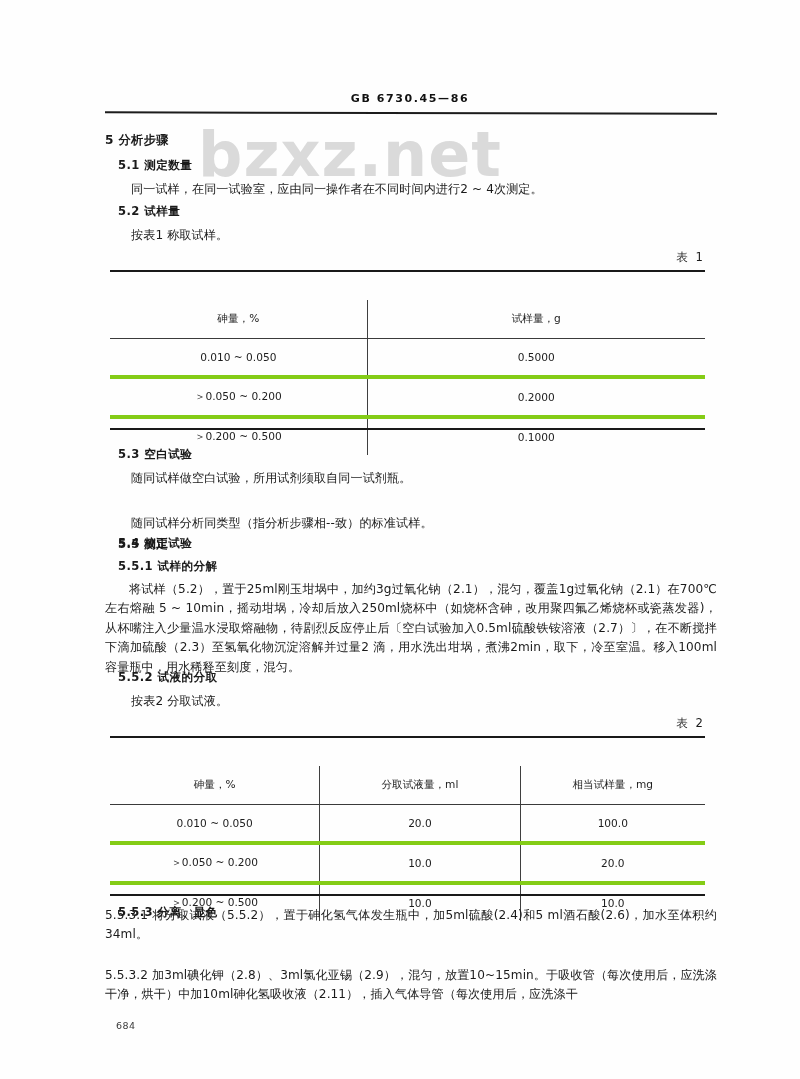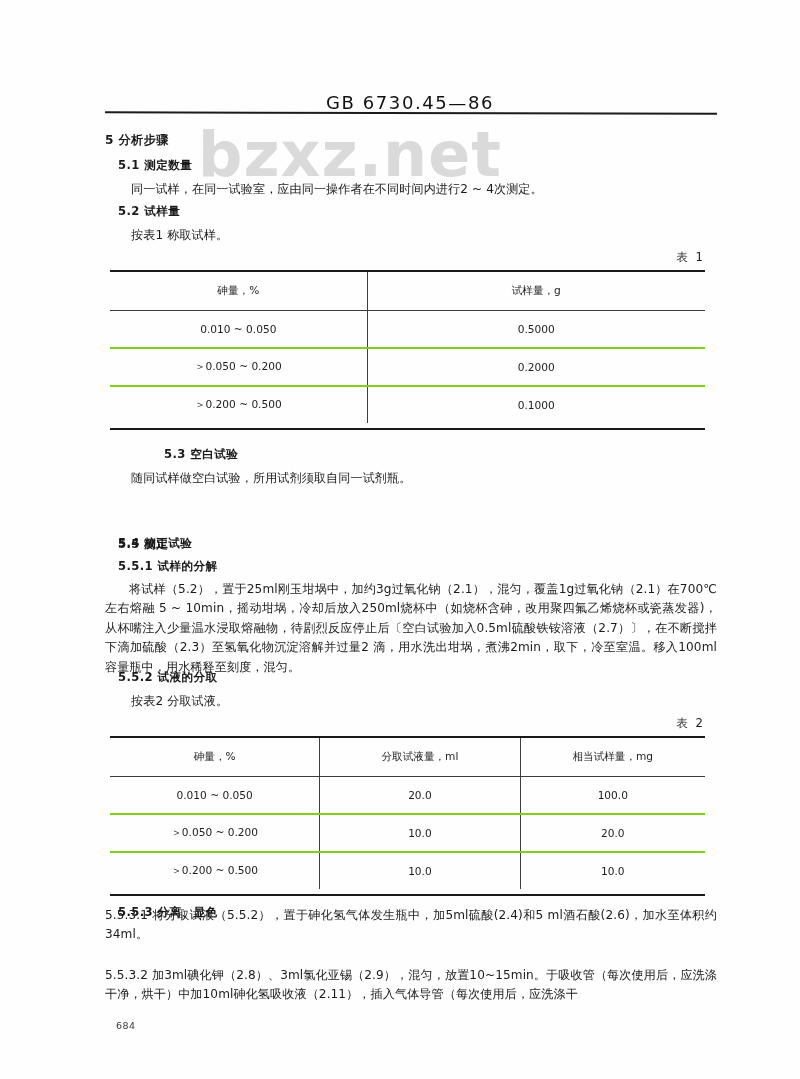--- a/index.html
+++ b/index.html
@@ -45,22 +45,22 @@
     z-index: 2;
   }
 
   
   .runhead {
     position: absolute;
     left: 103px;
     top: 92px;
     width: 614px;
     text-align: center;
-    font-size: 18px;
-    font-weight: normal;
+    font-size: 11px;
+    font-weight: bold;
     letter-spacing: 1.6px;
     color: #111;
   }
   .runrule {
     position: absolute;
     left: 105px;
     top: 112px;
     width: 612px;
     height: 2px;
     background: #1c1c1c;
@@ -94,34 +94,35 @@
     font-size: 11.6px;
     letter-spacing: 2px;
   }
 
   
   .doctable {
     position: absolute;
     border-collapse: collapse;
     font-size: 10.6px;
     color: #1d1d1d;
+    margin-top: 28px;
   }
   .doctable td {
     text-align: center;
     vertical-align: middle;
     padding: 0;
     border: 0;
   }
   .doctable .thead td {
     height: 38px;
     border-bottom: 1px solid #3a3a3a;
   }
   .doctable .trow td {
     height: 36px;
-    border-bottom: 2px solid #84cc16;
+    border-bottom: 4px solid #84cc16;
   }
   .doctable .trow:last-child td {
     border-bottom: 0;
   }
   .doctable .vsep {
     border-left: 1px solid #3f3f3f;
   }
   .tbl-top, .tbl-bottom {
     position: absolute;
     height: 2px;
@@ -177,24 +178,25 @@
           <td class="vsep">0.2000</td>
         </tr>
         <tr class="trow">
           <td>＞0.200 ~ 0.500</td>
           <td class="vsep">0.1000</td>
         </tr>
       </tbody>
     </table>
     <div class="tbl-bottom" style="left:110px; top:428px; width:595px;"></div>
 
-    <div class="blk h2" style="left:118px; top:447px;margin-left:46px;">5.3  空白试验</div>
+    <div class="blk h2" style="left:118px; top:447px;">5.3  空白试验</div>
     <div class="blk para nowrap" style="left:131px; top:469px;">随同试样做空白试验，所用试剂须取自同一试剂瓶。</div>
 
     <div class="blk h2" style="left:118px; top:492px;margin-top:44px;">5.4  校正试验</div>
+    <div class="blk para nowrap" style="left:131px; top:514px;">随同试样分析同类型（指分析步骤相--致）的标准试样。</div>
 
     <div class="blk h2" style="left:118px; top:537px;">5.5  测定</div>
 
     <div class="blk h2" style="left:118px; top:559px;">5.5.1  试样的分解</div>
     <div class="blk para para-indent" style="left:105px; top:580px; width:612px;">将试样（5.2），置于25ml刚玉坩埚中，加约3g过氧化钠（2.1），混匀，覆盖1g过氧化钠（2.1）在700℃左右熔融 5 ~ 10min，摇动坩埚，冷却后放入250ml烧杯中（如烧杯含砷，改用聚四氟乙烯烧杯或瓷蒸发器)，从杯嘴注入少量温水浸取熔融物，待剧烈反应停止后〔空白试验加入0.5ml硫酸铁铵溶液（2.7）〕，在不断搅拌下滴加硫酸（2.3）至氢氧化物沉淀溶解并过量2 滴，用水洗出坩埚，煮沸2min，取下，冷至室温。移入100ml容量瓶中，用水稀释至刻度，混匀。</div>
 
     <div class="blk h2" style="left:118px; top:670px;">5.5.2  试液的分取</div>
     <div class="blk para nowrap" style="left:131px; top:692px;">按表2 分取试液。</div>
 
     <div class="tbl-caption" style="left:110px; top:716px; width:595px;">表 2</div>

